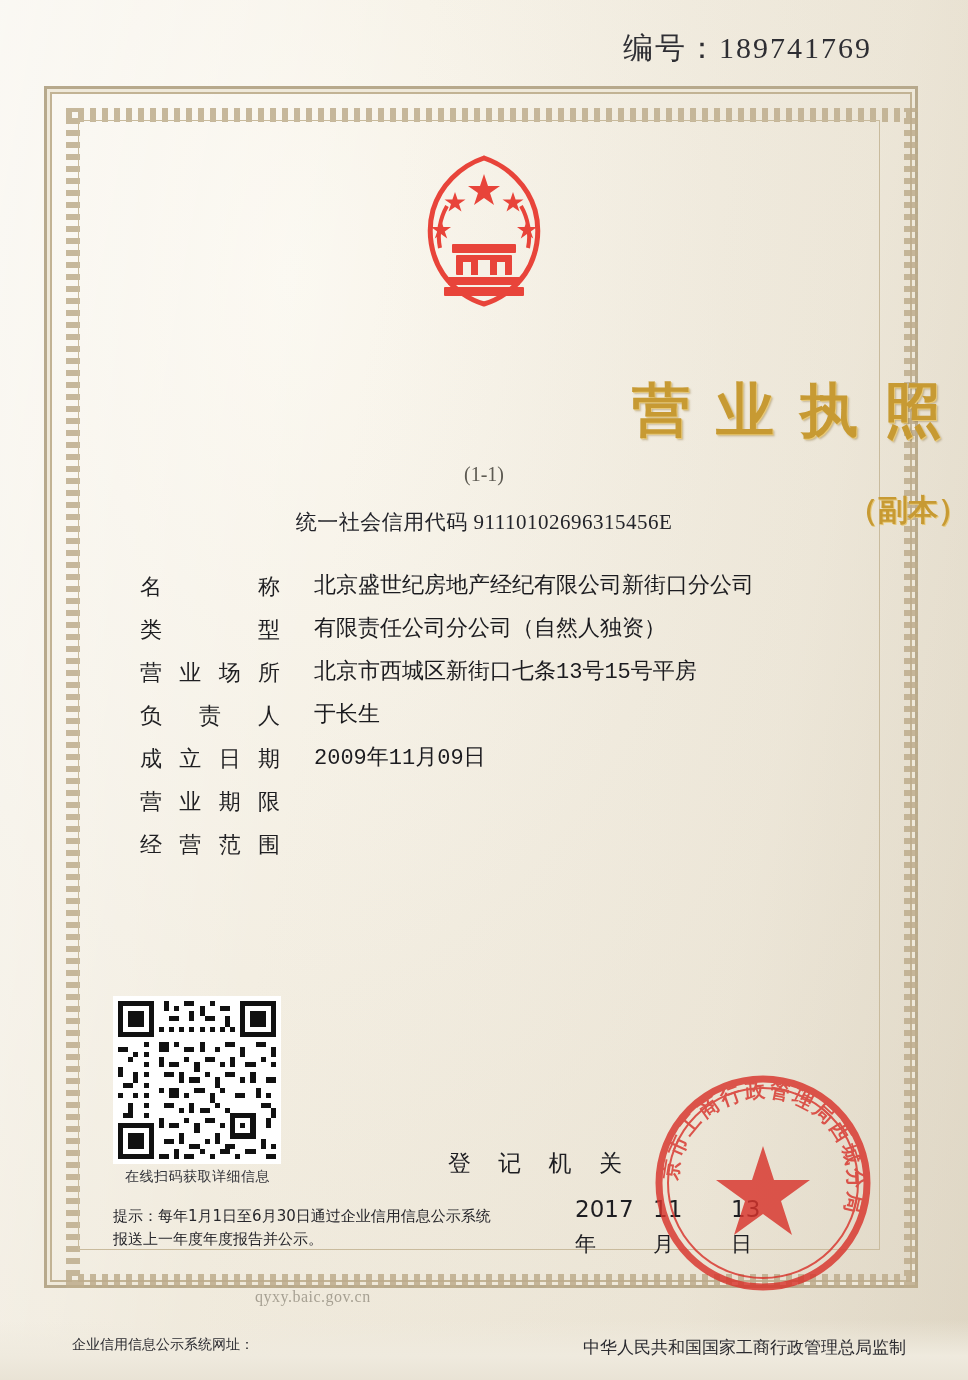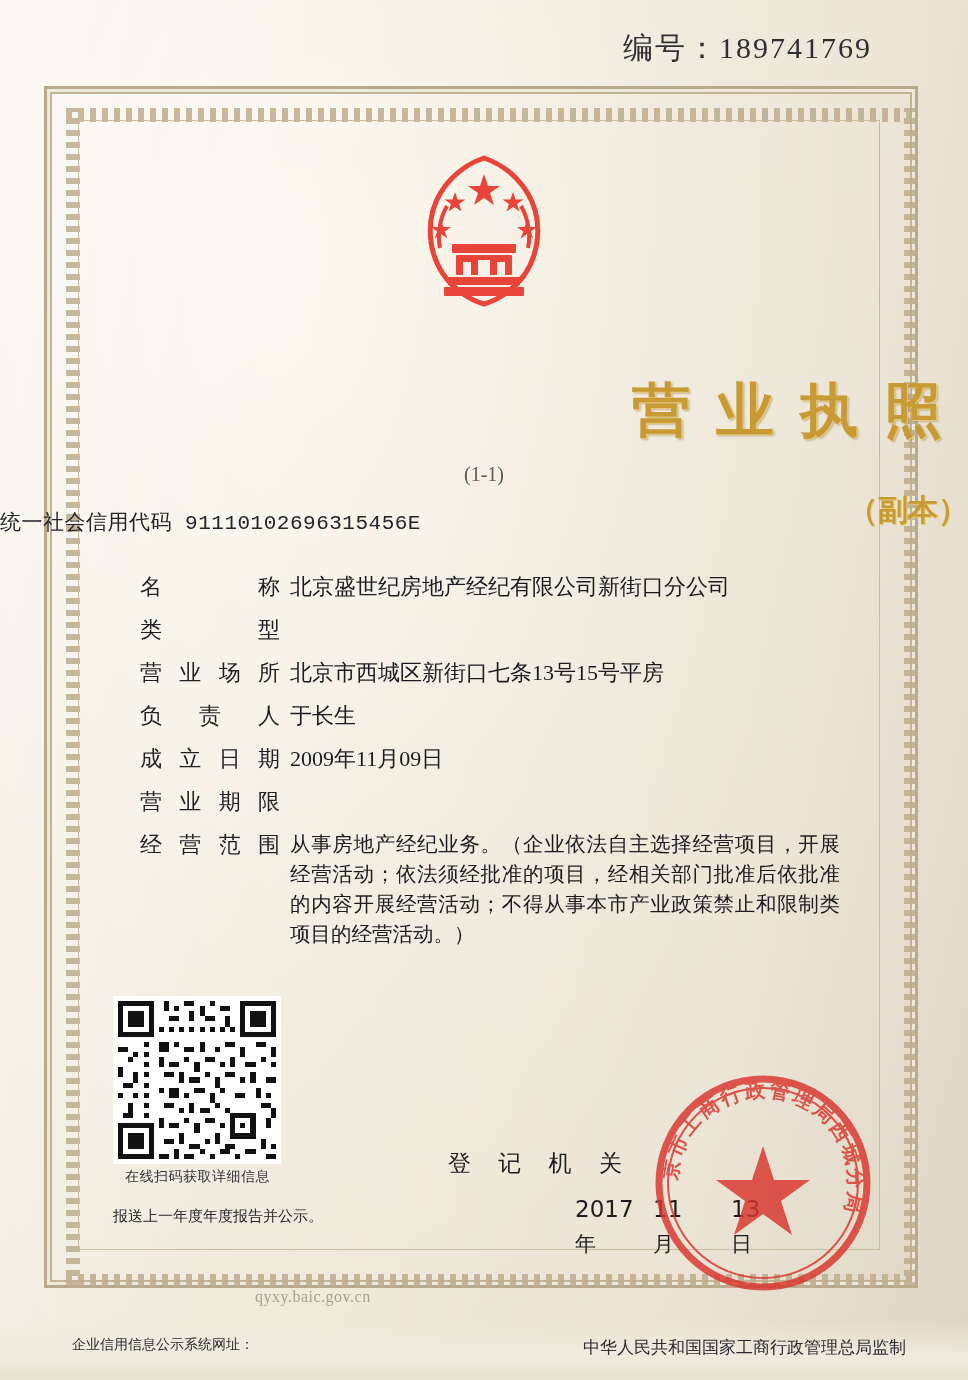--- a/index.html
+++ b/index.html
@@ -126,22 +126,22 @@
     font-size: 20px;
     color: #5d5a52;
     margin-top: 23px;
   }
 
   
   .credit-line {
     position: absolute;
     top: 508px;
     left: 0; right: 0;
-    text-align: left;
-    font-family: Liberation Mono, monospace;
+    text-align: center;
+    font-family: Liberation Serif, serif;
     font-size: 21px;
     color: #23242a;
     letter-spacing: .5px;
   }
 
   
   .fields {
     position: absolute;
     left: 140px;
     top: 572px;
@@ -158,25 +158,26 @@
     font-family: "DejaVu Sans", sans-serif;
     font-size: 22px;
     color: #1f1f22;
     display: flex;
     justify-content: space-between;
     letter-spacing: 0;
     padding-right: 10px;
     box-sizing: border-box;
   }
   .row .value {
-    font-family: Liberation Serif, serif;
+    font-family: Liberation Mono, monospace;
     font-size: 22px;
     color: #1b1b1f;
     line-height: 1.34;
     flex: 1;
+    margin-left: 24px;
   }
   .row.scope .value {
     font-size: 20.5px;
     line-height: 1.46;
     text-align: justify;
   }
   .row.empty .value { min-height: 22px; }
 
   
   .qr-wrap {
@@ -342,20 +343,21 @@
           <span>称</span>
         </div>
       <div class="value">北京盛世纪房地产经纪有限公司新街口分公司</div>
     </div>
 
     <div class="row">
       <div class="label">
           <span>类</span>
           <span>型</span>
         </div>
+      <div class="value">有限责任公司分公司（自然人独资）</div>
     </div>
 
     <div class="row">
       <div class="label">
           <span>营</span>
           <span>业</span>
           <span>场</span>
           <span>所</span>
         </div>
       <div class="value">北京市西城区新街口七条13号15号平房</div>
@@ -390,21 +392,20 @@
       <div class="value"></div>
     </div>
 
     <div class="row scope">
       <div class="label">
           <span>经</span>
           <span>营</span>
           <span>范</span>
           <span>围</span>
         </div>
-      <div class="value">从事房地产经纪业务。（企业依法自主选择经营项目，开展经营活动；依法须经批准的项目，经相关部门批准后依批准的内容开展经营活动；不得从事本市产业政策禁止和限制类项目的经营活动。）</div>
     </div>
 
   </div>
 
   <div class="qr-wrap">
     <svg class="qr" viewBox="0 0 33 33" shape-rendering="crispEdges">
       <rect width="33" height="33" fill="#ffffff"></rect>
       <g fill="#111111">
 
         <path d="M1 1h7v7h-7z"></path>
@@ -555,20 +556,21 @@
       <circle cx="115" cy="115" r="104" fill="none" stroke="#d8342c" stroke-width="7"></circle>
       <circle cx="115" cy="115" r="95" fill="none" stroke="#d8342c" stroke-width="2"></circle>
       <polygon points="115,78 126,112 162,112 133,133 144,167 115,146 86,167 97,133 68,112 104,112" fill="#d8342c"></polygon>
       <text font-family="'DejaVu Sans', sans-serif" font-size="20" font-weight="bold" fill="#d8342c" letter-spacing="3">
         <textPath href="#sealArc" startOffset="26%" text-anchor="middle">北京市工商行政管理局西城分局</textPath>
       </text>
     </svg>
   </div>
 
   <div class="tip">
+    <div class="tip-head">提示：每年1月1日至6月30日通过企业信用信息公示系统</div>
     <div>报送上一年度年度报告并公示。</div>
   </div>
 
   <div class="faint-url">qyxy.baic.gov.cn</div>
 
   <div class="bottom-fade"></div>
 
   <div class="footer-left">企业信用信息公示系统网址：</div>
   <div class="footer-right">中华人民共和国国家工商行政管理总局监制</div>
 

